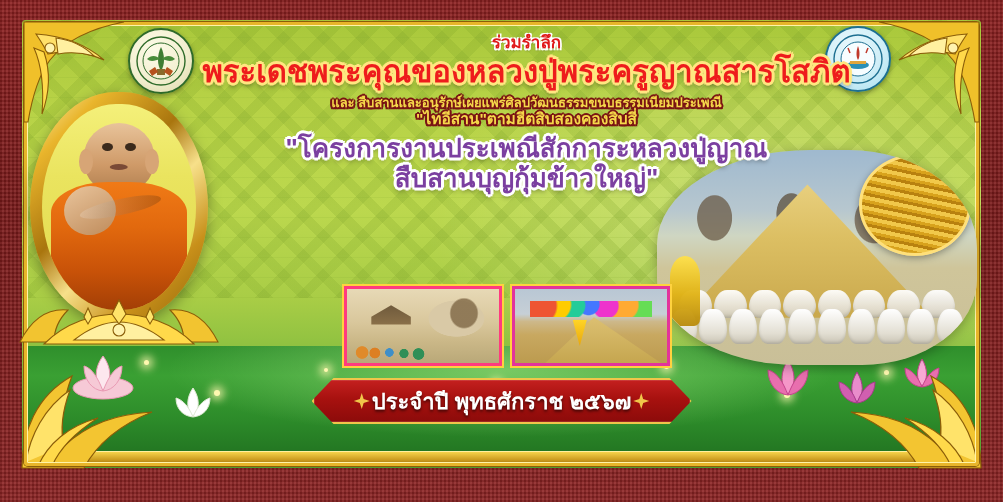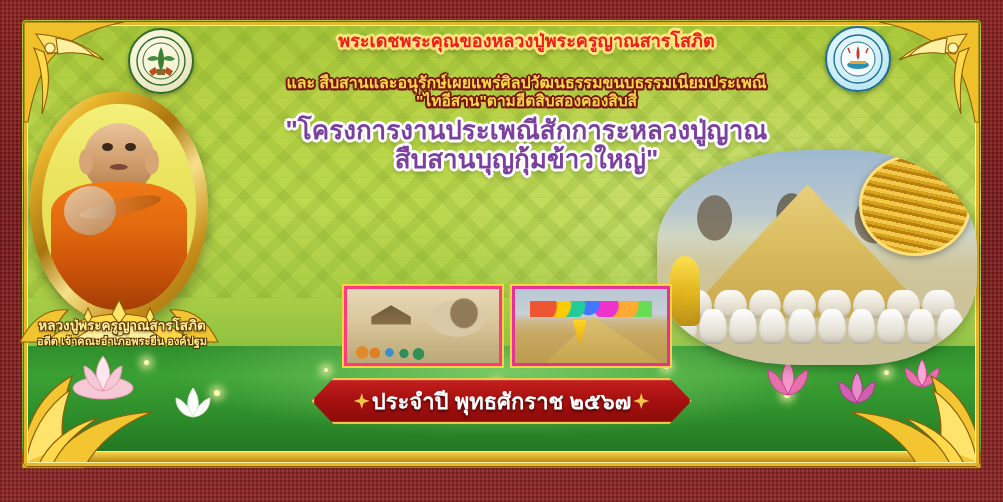--- a/index.html
+++ b/index.html
@@ -143,27 +143,27 @@
   .head-block{position:absolute;left:150px;right:100px;top:28px;text-align:center;}
   .t-line{line-height:1.05;white-space:nowrap;}
 
   .t1{font-size:24px;font-weight:bold;color:#1b1bbf;
     text-shadow:-1.5px -1.5px 0 #fff,1.5px -1.5px 0 #fff,-1.5px 1.5px 0 #fff,1.5px 1.5px 0 #fff,
                 -2.5px 0 0 #fff,2.5px 0 0 #fff,0 -2.5px 0 #fff,0 2.5px 0 #fff,
                 0 3px 4px rgba(0,0,0,.45);}
   .t2{font-size:17px;font-weight:bold;color:#e01b1b;margin-top:6px;
     text-shadow:-1.5px -1.5px 0 #fff,1.5px -1.5px 0 #fff,-1.5px 1.5px 0 #fff,1.5px 1.5px 0 #fff,
                 0 2px 3px rgba(0,0,0,.45);}
-  .t3{font-size:18px;font-weight:bold;color:#ee1c1c;margin-top:4px;
+  .t3{font-size:31px;font-weight:bold;color:#ee1c1c;margin-top:4px;
     text-shadow:-2px -2px 0 #ffe680,2px -2px 0 #ffe680,-2px 2px 0 #ffe680,2px 2px 0 #ffe680,
                 -3px 0 0 #ffe680,3px 0 0 #ffe680,0 -3px 0 #ffe680,0 3px 0 #ffe680,
                 0 4px 5px rgba(0,0,0,.5);}
-  .t4{font-size:16px;font-weight:bold;color:#f5d84a;margin-top:24px;
+  .t4{font-size:13px;font-weight:bold;color:#f5d84a;margin-top:8px;
     text-shadow:-1.5px -1.5px 0 #7a1414,1.5px -1.5px 0 #7a1414,-1.5px 1.5px 0 #7a1414,1.5px 1.5px 0 #7a1414,
-                -2px 0 0 #7a1414,2px 0 0 #7a1414,0 -2px 0 #7a1414,0 2px 0 #7a1414;font-family:Liberation Serif, serif;}
+                -2px 0 0 #7a1414,2px 0 0 #7a1414,0 -2px 0 #7a1414,0 2px 0 #7a1414;}
   .t5{font-size:15.5px;font-weight:bold;color:#f5d84a;margin-top:1px;
     text-shadow:-1.5px -1.5px 0 #7a1414,1.5px -1.5px 0 #7a1414,-1.5px 1.5px 0 #7a1414,1.5px 1.5px 0 #7a1414,
                 -2px 0 0 #7a1414,2px 0 0 #7a1414,0 -2px 0 #7a1414,0 2px 0 #7a1414;}
   .t6,.t7{font-size:26px;font-weight:bold;color:#7b3fa0;
     text-shadow:-2px -2px 0 #fff,2px -2px 0 #fff,-2px 2px 0 #fff,2px 2px 0 #fff,
                 -3px 0 0 #fff,3px 0 0 #fff,0 -3px 0 #fff,0 3px 0 #fff,
                 0 4px 5px rgba(0,0,0,.4);}
   .t6{margin-top:8px;}
   .t7{margin-top:2px;}
 
@@ -414,20 +414,21 @@
       <circle cx="26" cy="26" r="24" fill="none" stroke="#1d6f91" stroke-width="1.4"></circle>
       <circle cx="26" cy="26" r="17" fill="#f7fdff" stroke="#1d6f91" stroke-width="1"></circle>
       <path d="M26 13 C24 18 24 24 26 27 C28 24 28 18 26 13Z" fill="#c0392b"></path>
       <path d="M18 20 l-2 -5 M34 20 l2 -5" stroke="#c0392b" stroke-width="1.5"></path>
       <ellipse cx="26" cy="32" rx="11" ry="4" fill="#2a8fb5"></ellipse>
       <path d="M18 28 h16 v3 h-16Z" fill="#e0a63c"></path>
     </svg>
   </div>
 
   <div class="head-block">
+    <div class="t-line t2">ร่วมรำลึก</div>
     <div class="t-line t3">พระเดชพระคุณของหลวงปู่พระครูญาณสารโสภิต</div>
     <div class="t-line t4">และ สืบสานและอนุรักษ์เผยแพร่ศิลปวัฒนธรรมขนบธรรมเนียมประเพณี</div>
     <div class="t-line t5">"ไทอีสาน"ตามฮีตสิบสองคองสิบสี่</div>
     <div class="t-line t6">"โครงการงานประเพณีสักการะหลวงปู่ญาณ</div>
     <div class="t-line t7">สืบสานบุญกุ้มข้าวใหญ่"</div>
   </div>
 
 
   <div class="portrait-wrap">
     <div class="oval"></div>
@@ -451,24 +452,20 @@
         <path d="M30 66 C52 44 80 36 105 36 C130 36 158 44 180 66Z" fill="#ffd94a"></path>
         <path d="M60 62 C78 48 92 44 105 44 C118 44 132 48 150 62Z" fill="#fff0a0"></path>
         <path d="M105 22 l7 14 -7 10 -7 -10Z" fill="#ffe46a"></path>
         <circle cx="105" cy="52" r="6" fill="#fff3b0"></circle>
         <path d="M74 30 l4 9 -4 7 -4 -7Z" fill="#ffe46a"></path>
         <path d="M136 30 l4 9 -4 7 -4 -7Z" fill="#ffe46a"></path>
       </g>
     </svg>
   </div>
 
-  <div class="portrait-caption">
-    <div class="pc1">หลวงปู่พระครูญาณสารโสภิต</div>
-    <div class="pc2">อดีต เจ้าคณะอำเภอพระยืน องค์ปฐม</div>
-  </div>
 
   <div class="ph a">
     <div class="ph-a-bg"></div>
     <div class="ph-a-tree"></div>
     <div class="ph-a-hut"></div>
     <div class="ph-a-people"></div>
   </div>
   <div class="ph b">
     <div class="ph-b-bg"></div>
     <div class="ph-b-mound"></div>

